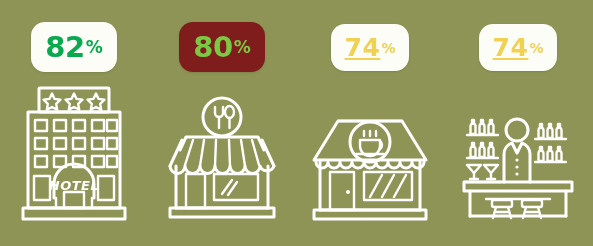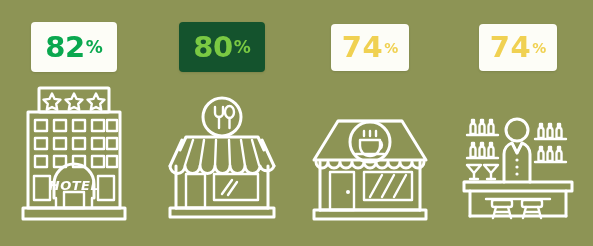--- a/index.html
+++ b/index.html
@@ -29,21 +29,21 @@
   .col-1 { left: 148px; }
   .col-2 { left: 296px; }
   .col-3 { left: 444px; }
 
   .badge {
     position: absolute;
     top: 22px;
     left: 50%;
     transform: translateX(-50%);
     background: #fdfdf7;
-    border-radius: 4px;
+    border-radius: 14px;
     height: 50px;
     min-width: 86px;
     box-sizing: border-box;
     display: flex;
     align-items: center;
     justify-content: center;
     padding: 0 10px;
     box-shadow: 0 1px 2px rgba(60,65,30,0.18);
   }
   .badge.narrow {
@@ -52,22 +52,23 @@
     top: 24px;
   }
   .badge-num {
     font-family: "DejaVu Sans", sans-serif;
     font-weight: bold;
     font-size: 29px;
     line-height: 1;
     letter-spacing: -0.5px;
   }
   .badge.narrow .badge-num {
-    font-size: 29px;
+    font-size: 25px;
     letter-spacing: 0.5px;
+    text-decoration: underline;
   }
   .badge-pct {
     font-family: "DejaVu Sans", sans-serif;
     font-weight: bold;
     font-size: 17px;
     line-height: 1;
     margin-left: 1px;
   }
   .badge.narrow .badge-pct {
     font-size: 14px;
@@ -156,21 +157,21 @@
 
         <line class="stroke-thin" x1="37" y1="112" x2="37" y2="122"></line>
         <line class="stroke-thin" x1="73" y1="112" x2="73" y2="122"></line>
         <rect class="stroke-thin" x="45" y="106" width="20" height="16"></rect>
       </svg>
     </div>
   </div>
 
   <div class="col col-1">
 
-    <div class="badge" style="background: #14532d;">
+    <div class="badge" style="background: #7f1d1d;">
       <span class="badge-num" style="color: rgb(122, 201, 67);">80</span>
       <span class="badge-pct" style="color: rgb(122, 201, 67);">%</span>
     </div>
 
     <div class="icon-wrap icon-restaurant">
       <svg width="120" height="126" viewBox="0 0 120 126">
 
         <circle class="stroke" cx="60" cy="21" r="19"></circle>
 
         <g>

